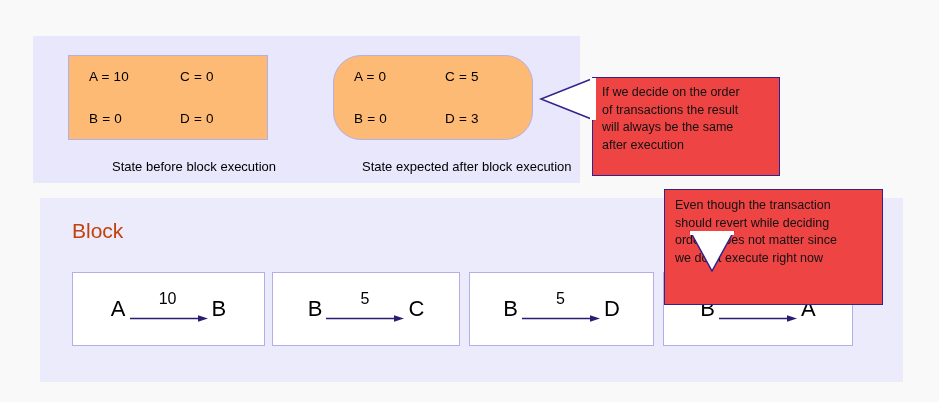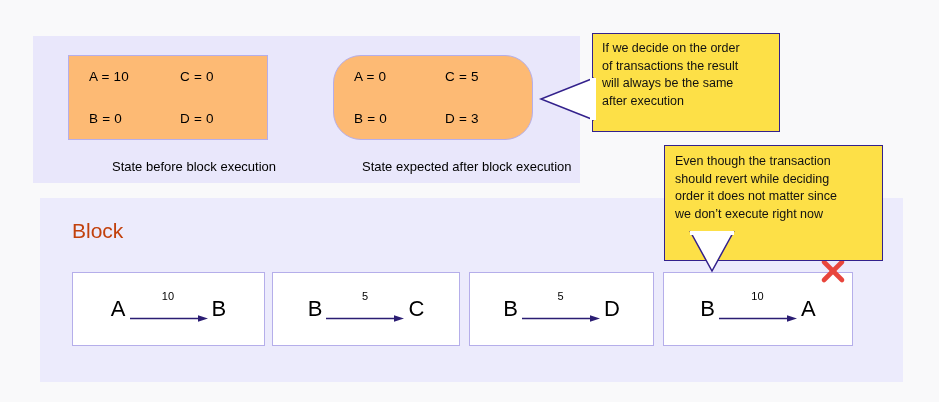--- a/index.html
+++ b/index.html
@@ -82,40 +82,41 @@
     font-size:22px;color:#000;line-height:1;
   }
   .tx-arrow-wrap{
     position:relative;
     width:82px;height:30px;
     display:flex;align-items:center;justify-content:center;
   }
   .tx-amount{
     position:absolute;top:-4px;left:50%;
     transform:translateX(-55%);
-    font-size:11px;color:#000;
+    font-size:16px;color:#000;
   }
   .tx-arrow{
     position:absolute;left:2px;top:20px;
     width:78px;height:9px;
   }
 
   
   .red-x{
     position:absolute;left:820px;top:258px;
     width:26px;height:26px;
   }
 
   
   .callout{
-    position:absolute;background:#fde047;
+    position:absolute;background:#ef4444;
     border:1.5px solid #33218c;
     box-sizing:border-box;
     font-size:12.5px;color:#111;
     line-height:17.5px;
+    margin-top:44px;
   }
   .callout-1{left:592px;top:33px;width:188px;height:99px;}
   .callout-2{left:664px;top:145px;width:219px;height:116px;}
   .callout-text{
     position:absolute;left:9px;top:6px;right:7px;
     white-space:pre-line;
   }
   .callout-2 .callout-text{left:10px;top:7px;}
 
   .tail{

